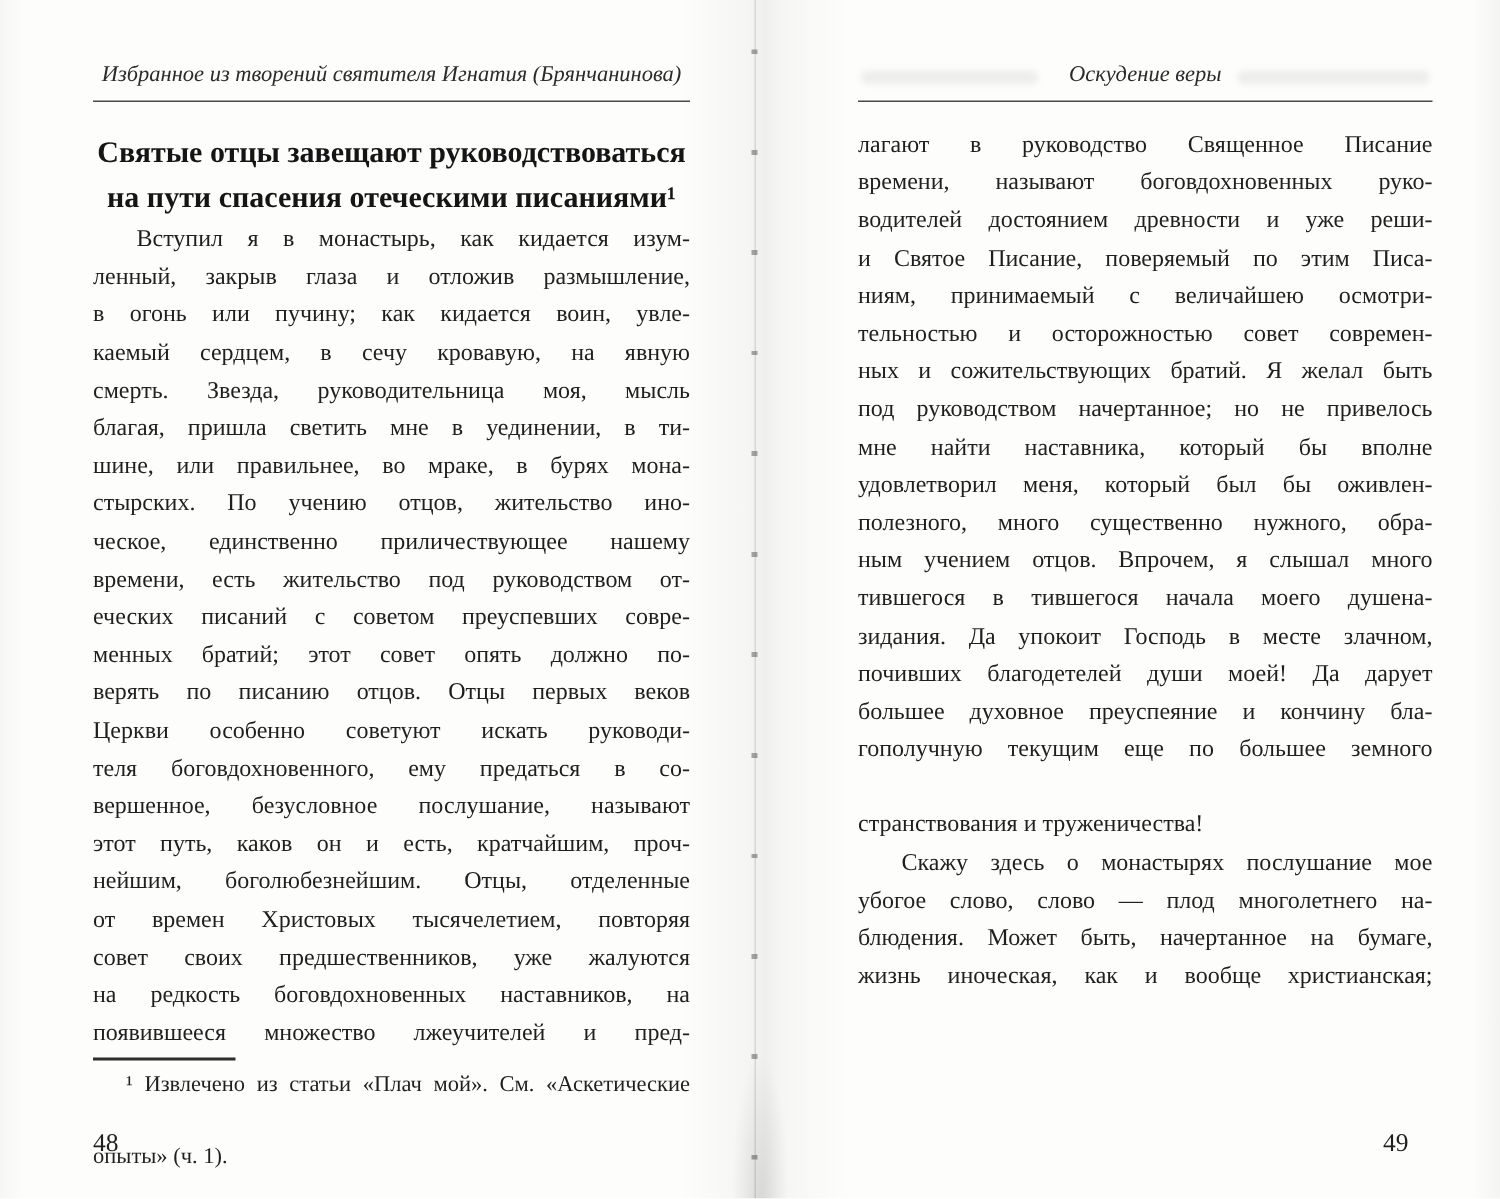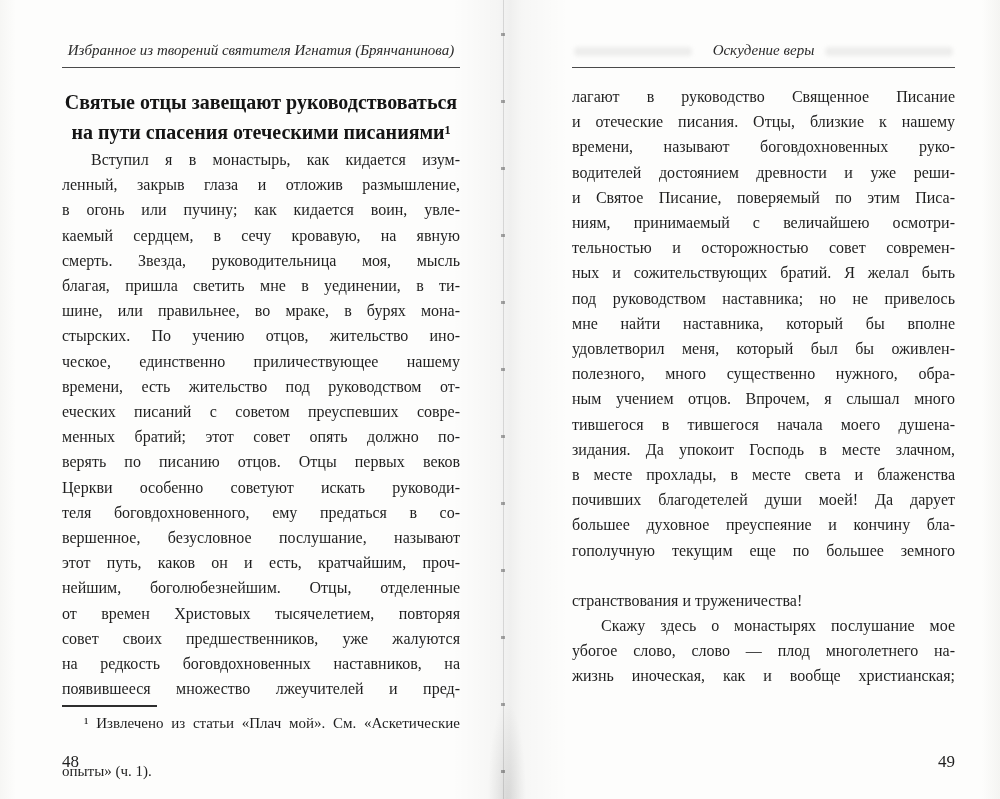--- a/index.html
+++ b/index.html
@@ -69,21 +69,21 @@
     line-height: 22.5px;
   }
   .footnote .bodyline.indent { text-indent: 22px; }
 
   .page-number {
     position: absolute; top: 752px;
     font-size: 17px;
     color: #1f1f1f;
   }
   .page-left  .page-number { left: 0; }
-  .page-right .page-number { right: 0; margin-left: 43px; }
+  .page-right .page-number { right: 16px; margin-left: 43px; }
 
   
   .spine {
     position: absolute; left: 452px; top: 0;
     width: 116px; height: 100%;
     background: linear-gradient(90deg,
       rgba(0,0,0,0) 0%,
       rgba(0,0,0,0.030) 40%,
       rgba(0,0,0,0.055) 50%,
       rgba(0,0,0,0.028) 60%,
@@ -169,41 +169,40 @@
   </div>
 
   <div class="page page-right">
     <div class="bleed bleed-left"></div>
     <div class="bleed bleed-right"></div>
     <div class="running-head">Оскудение веры</div>
     <div class="head-rule"></div>
 
     <div class="body-text">
         <div class="bodyline">лагают в руководство Священное Писание</div>
-        <div class="bodyline">и отеческие писания. Отцы, близкие к нашему</div>
         <div class="bodyline">времени, называют боговдохновенных руко-</div>
         <div class="bodyline">водителей достоянием древности и уже реши-</div>
         <div class="bodyline">и Святое Писание, поверяемый по этим Писа-</div>
         <div class="bodyline">ниям, принимаемый с величайшею осмотри-</div>
         <div class="bodyline">тельностью и осторожностью совет современ-</div>
         <div class="bodyline">ных и сожительствующих братий. Я желал быть</div>
-        <div class="bodyline">под руководством наставника; но не привелось</div>
+        <div class="bodyline">под руководством начертанное; но не привелось</div>
         <div class="bodyline">мне найти наставника, который бы вполне</div>
         <div class="bodyline">удовлетворил меня, который был бы оживлен-</div>
         <div class="bodyline">полезного, много существенно нужного, обра-</div>
         <div class="bodyline">ным учением отцов. Впрочем, я слышал много</div>
         <div class="bodyline">тившегося в тившегося начала моего душена-</div>
         <div class="bodyline">зидания. Да упокоит Господь в месте злачном,</div>
-        <div class="bodyline">в месте прохлады, в месте света и блаженства</div>
         <div class="bodyline">почивших благодетелей души моей! Да дарует</div>
         <div class="bodyline">большее духовное преуспеяние и кончину бла-</div>
         <div class="bodyline">гополучную текущим еще по большее земного</div>
         <div class="bodyline parend">странствования и труженичества!</div>
         <div class="bodyline indent">Скажу здесь о монастырях послушание мое</div>
         <div class="bodyline">убогое слово, слово — плод многолетнего на-</div>
+        <div class="bodyline">блюдения. Может быть, начертанное на бумаге,</div>
         <div class="bodyline">жизнь иноческая, как и вообще христианская;</div>
       </div>
 
     <div class="page-number">49</div>
   </div>
 
   <div class="spine">
     <div class="spine-line"></div>
     <div class="spine-stitches"></div>
     <div class="spine-bottom-shadow"></div>

